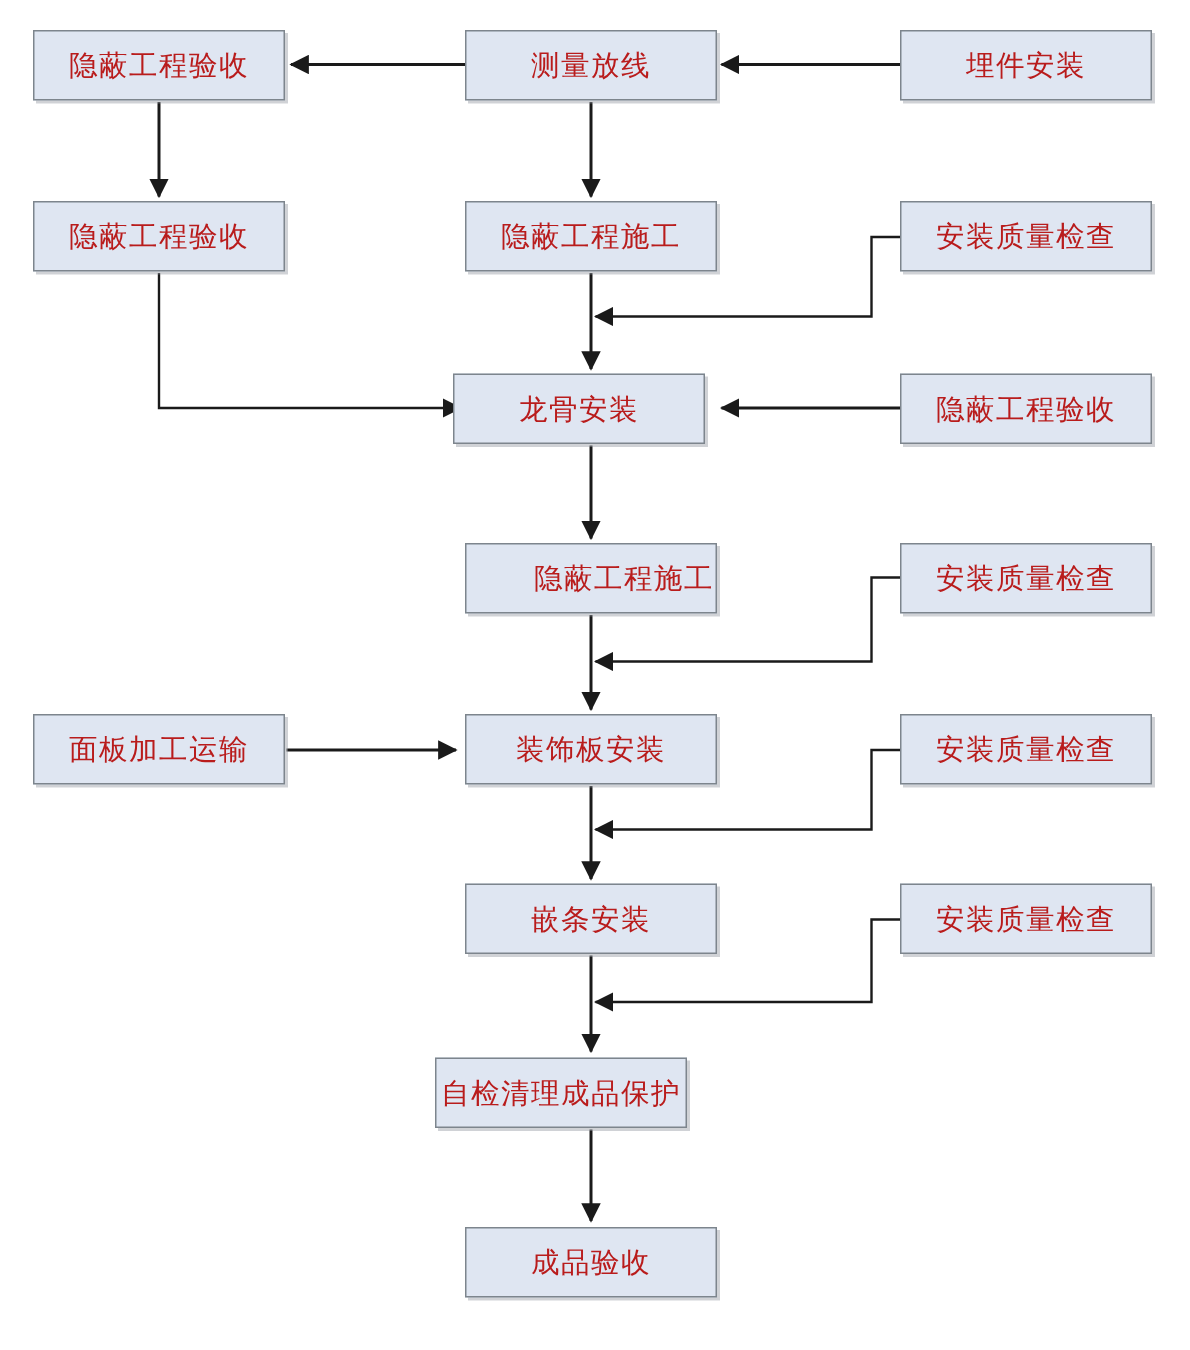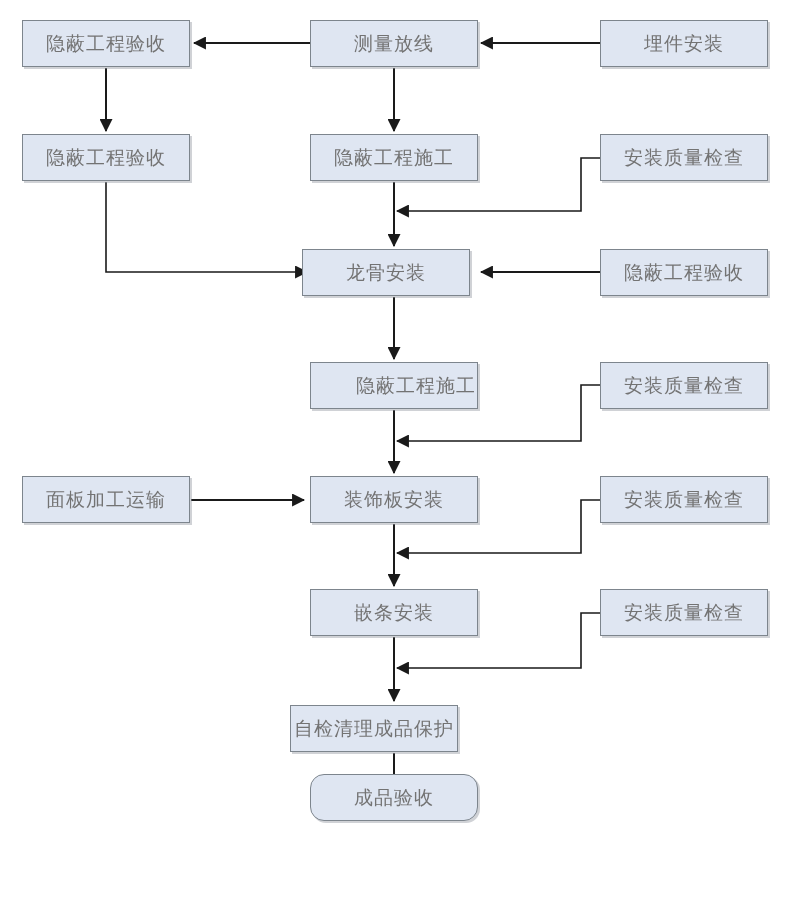--- a/index.html
+++ b/index.html
@@ -21,21 +21,21 @@
     box-sizing: border-box;
     width: 168px;
     height: 47px;
     background: #dfe6f2;
     border: 1.5px solid #7d858d;
     box-shadow: 2px 2px 0 rgba(150,156,164,0.45);
     display: flex;
     align-items: center;
     justify-content: center;
     font-size: 19px;
-    color: #737373;
+    color: #b91c1c;
     letter-spacing: 1px;
     white-space: nowrap;
     z-index: 2;
   }
   .node.wide { width: 168px; }
   .wire { fill: none; stroke: #1a1a1a; }
   .wire.main { stroke-width: 2; }
   .wire.feedback { stroke-width: 1.6; }
 </style>
 </head>
@@ -95,15 +95,15 @@
 
   <div class="node" style="left:22px;  top:476px;">面板加工运输</div>
   <div class="node" style="left:310px; top:476px;">装饰板安装</div>
   <div class="node" style="left:600px; top:476px;">安装质量检查</div>
 
   <div class="node" style="left:310px; top:589px;">嵌条安装</div>
   <div class="node" style="left:600px; top:589px;">安装质量检查</div>
 
   <div class="node wide" style="left:290px; top:705px;">自检清理成品保护</div>
 
-  <div class="node" style="left:310px; top:774px;border-radius:14px;">成品验收</div>
+  <div class="node" style="left:310px; top:818px;">成品验收</div>
 
 </div>
 
 </body></html>

